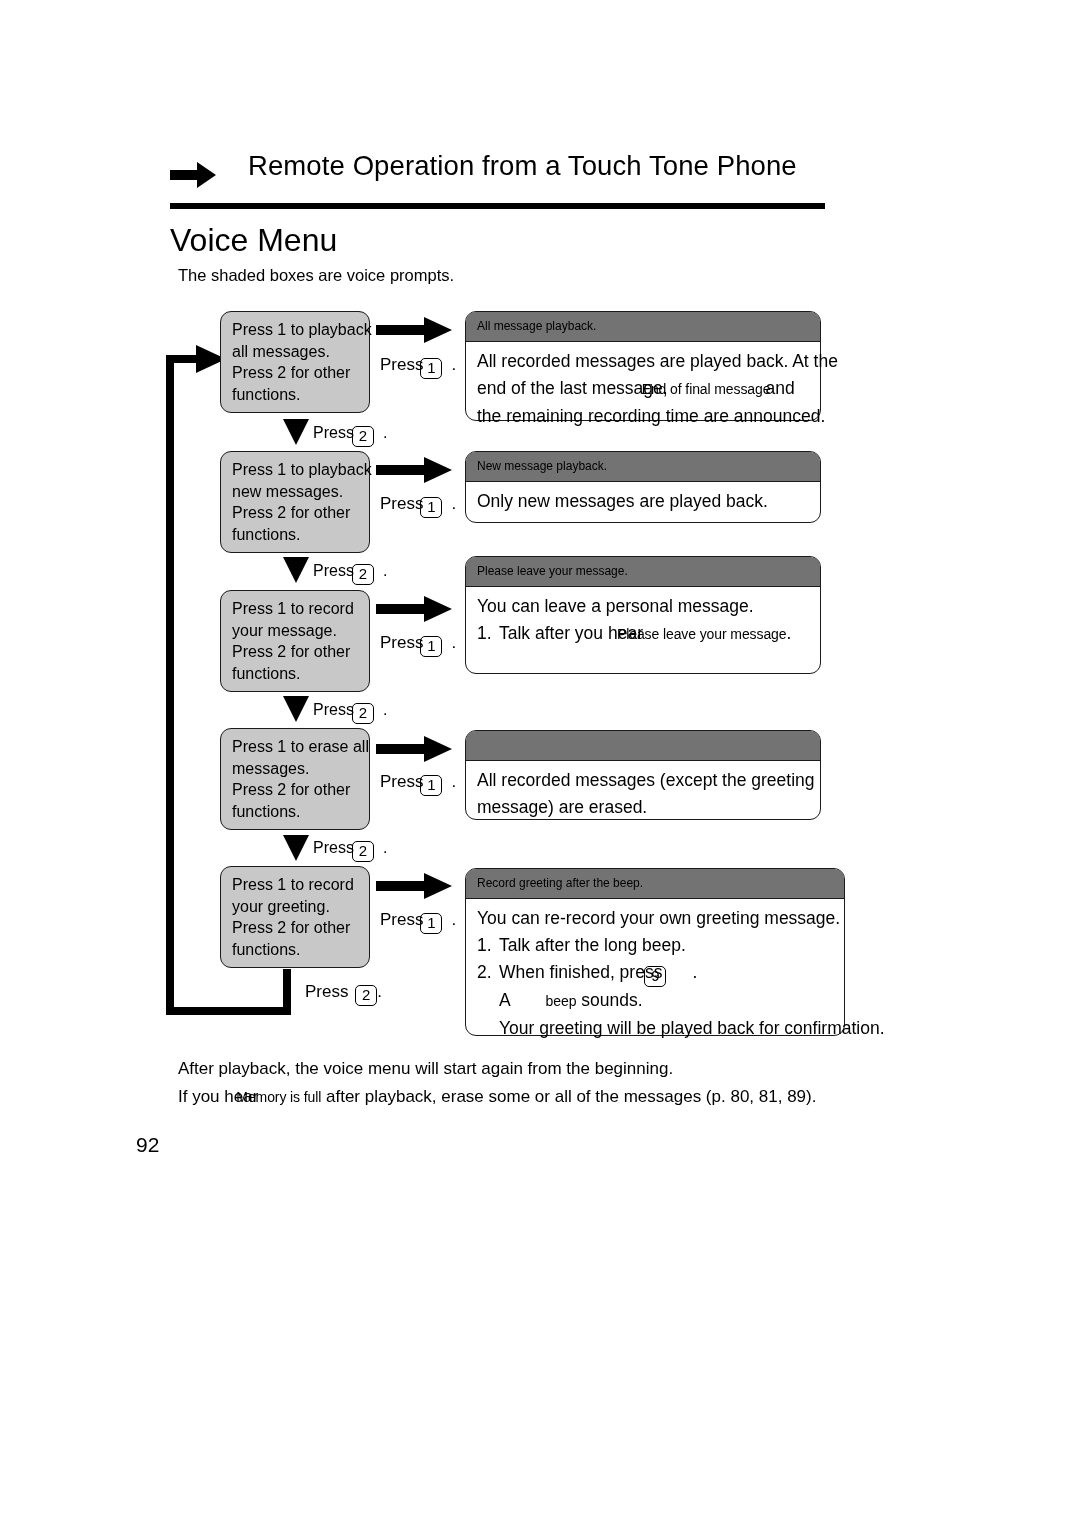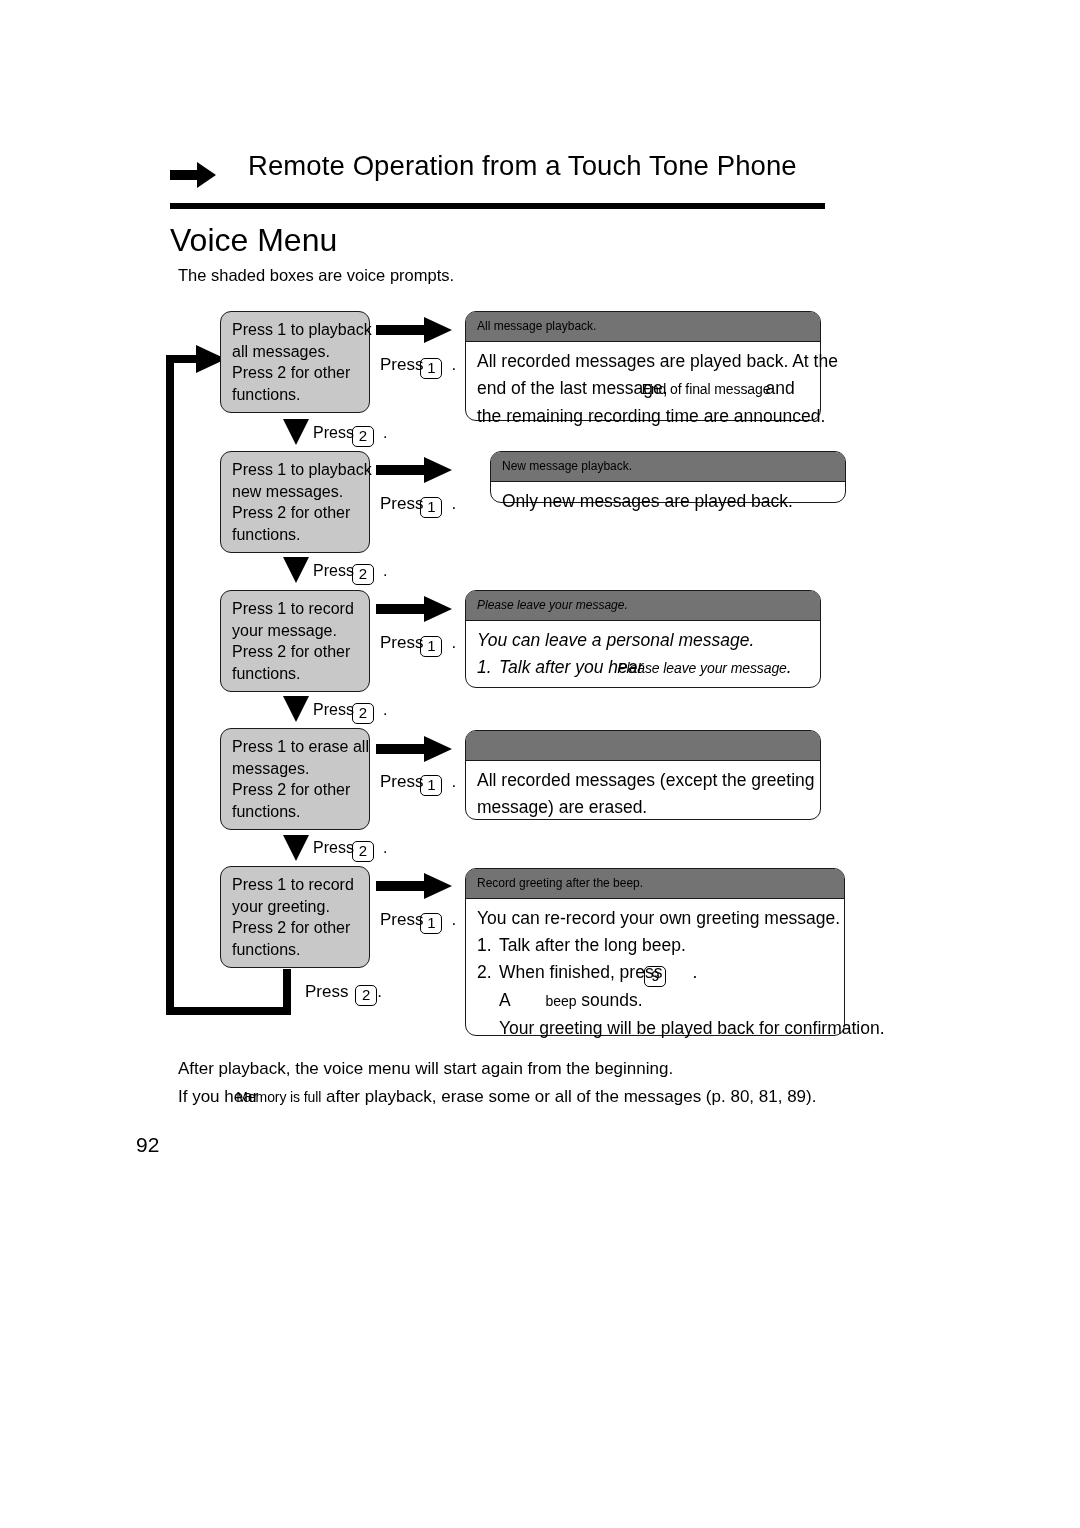--- a/index.html
+++ b/index.html
@@ -250,21 +250,21 @@
     <div>Press 2 for other</div>
     <div>functions.</div>
   </div>
   <svg class="arrow-right" style="left:376px; top:457px;" viewBox="0 0 76 26">
     <path d="M0 8 H48 V0 L76 13 L48 26 V18 H0 Z" fill="#000"></path>
   </svg>
   <div class="press-label" style="left:380px; top:494px;">
     <span>Press</span><span class="key">1</span><span class="dot">.</span>
   </div>
 
-  <div class="desc-box" style="left:490px; top:451px; width:356px; height:52px;">
+  <div class="desc-box" style="left:465px; top:451px; width:356px; height:72px;">
     <div class="desc-head">New message playback.</div>
     <div class="desc-body">
       <div class="ln">Only new messages are played back.</div>
     </div>
   </div>
 
   <div class="tri-down" style="left:283px; top:557px;"></div>
   <div class="press-down" style="left:313px; top:562px;">
     <span>Press</span><span class="key">2</span><span class="dot">.</span>
   </div>
@@ -275,21 +275,21 @@
     <div>Press 2 for other</div>
     <div>functions.</div>
   </div>
   <svg class="arrow-right" style="left:376px; top:596px;" viewBox="0 0 76 26">
     <path d="M0 8 H48 V0 L76 13 L48 26 V18 H0 Z" fill="#000"></path>
   </svg>
   <div class="press-label" style="left:380px; top:633px;">
     <span>Press</span><span class="key">1</span><span class="dot">.</span>
   </div>
 
-  <div class="desc-box" style="left:465px; top:590px; width:356px; height:98px;font-style:italic;">
+  <div class="desc-box" style="left:465px; top:556px; width:356px; height:118px;">
     <div class="desc-head">Please leave your message.</div>
     <div class="desc-body">
       <div class="ln">You can leave a personal message.</div>
       <div class="ln"><span class="num">1.</span><span>Talk after you hear</span><span class="vp overlap-l">Please leave your message</span><span>.</span></div>
     </div>
   </div>
 
   <div class="tri-down" style="left:283px; top:696px;"></div>
   <div class="press-down" style="left:313px; top:701px;">
     <span>Press</span><span class="key">2</span><span class="dot">.</span>

